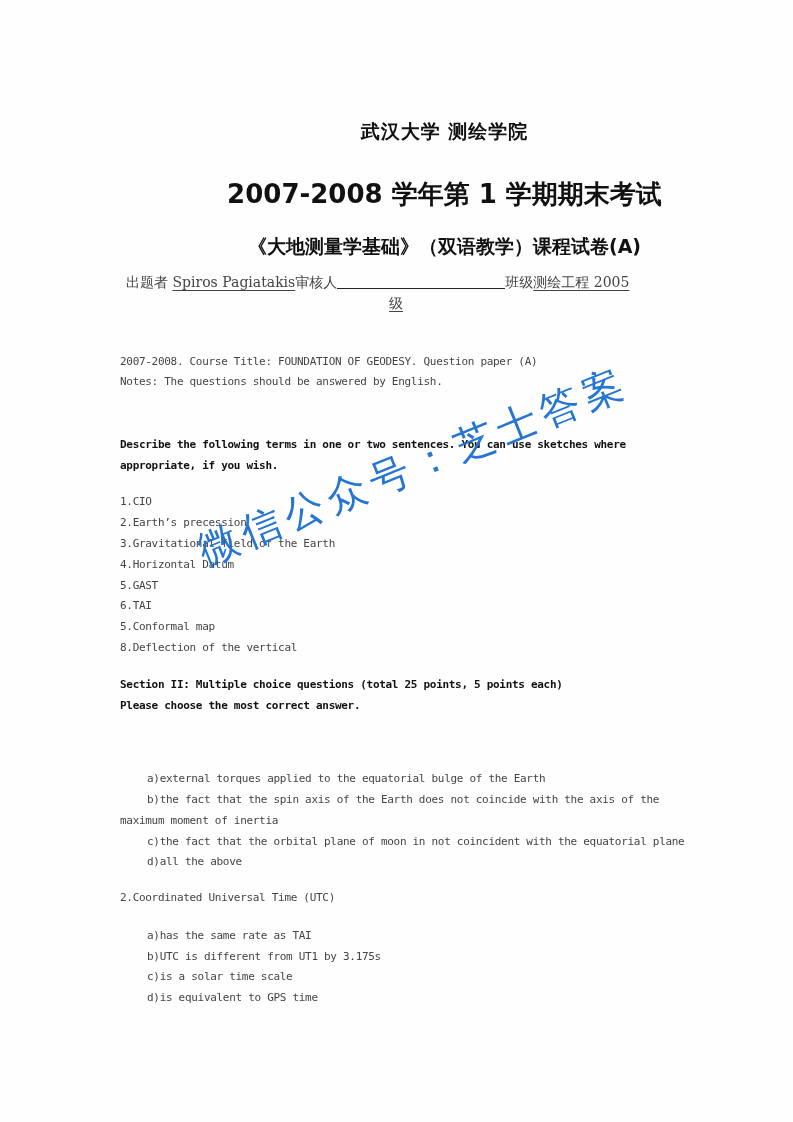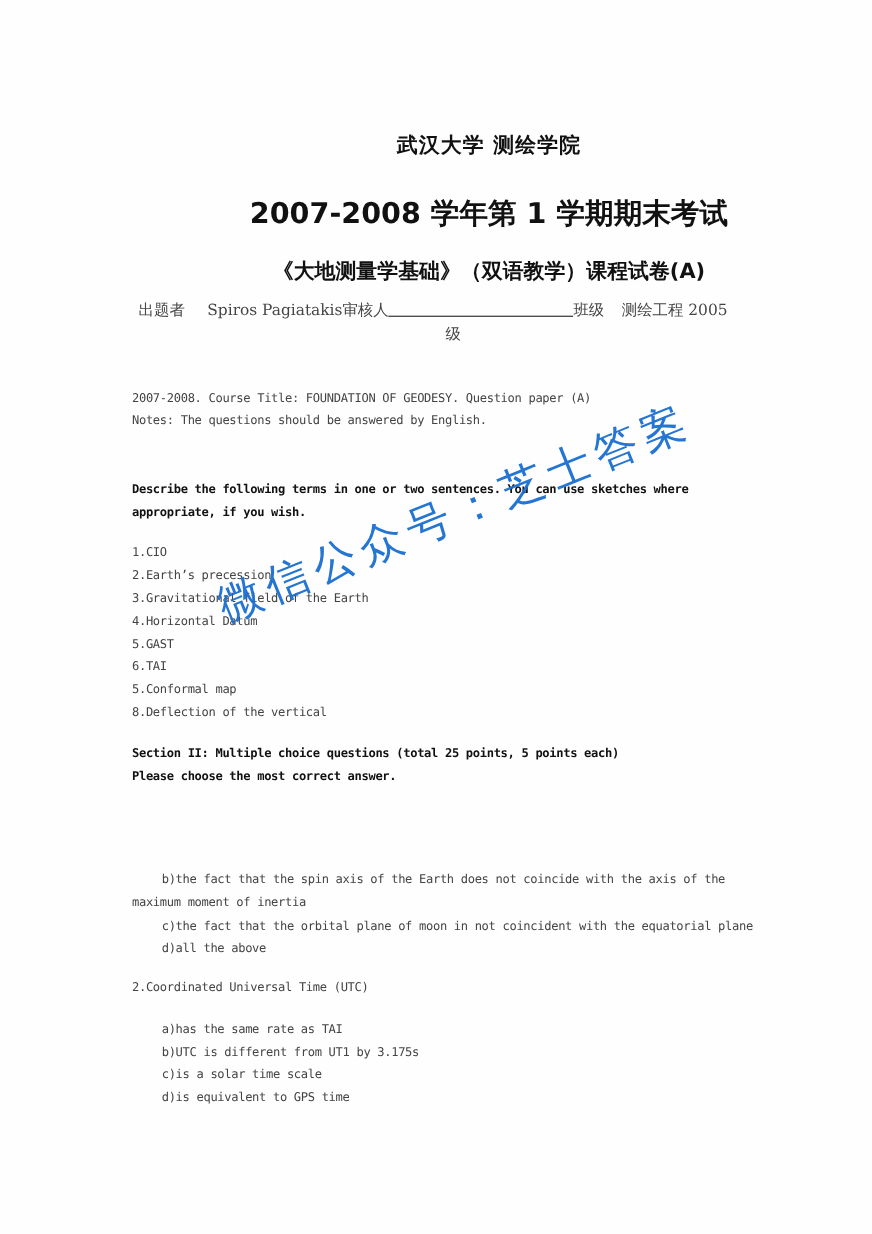--- a/index.html
+++ b/index.html
@@ -6,21 +6,21 @@
   body { width: 793px; height: 1122px; position: relative; overflow: hidden;
          font-family: "DejaVu Serif", serif; color: #222; }
   .page { position: absolute; left: 0; top: 0; width: 793px; height: 1122px; background: #fefefe; }
   .title { position: absolute; left: 0; width: 793px; text-align: center;
            font-family: "DejaVu Sans", sans-serif; font-weight: bold; color: #111; padding-left: 48px; }
   .t1 { top: 119px; font-size: 19px; letter-spacing: 1px; }
   .t2 { top: 177px; font-size: 26px; }
   .t3 { top: 234px; font-size: 19px; }
   .author-line { position: absolute; left: 126px; top: 272px; width: 545px;
                  font-size: 14px; color: #444; white-space: nowrap; line-height: 20px; }
-  .u { text-underline-offset: 3px; margin-left: 16px; }
+  .u { text-decoration: underline; text-underline-offset: 3px; }
   .blank { display: inline-block; width: 168px; border-bottom: 1px solid #222; height: 15px; vertical-align: -2px; }
   .author-wrap { position: absolute; left: 389px; top: 295px; font-size: 14px; color: #444; }
   .mono { font-family: "DejaVu Sans Mono", monospace; font-size: 11px; color: #444; letter-spacing: -0.3px; }
   .line { position: absolute; left: 120px; white-space: nowrap; line-height: 14px; }
   .bold { font-weight: bold; color: #111; }
   .ind { left: 147px; }
   .watermark { position: absolute; left: 200px; top: 525px; font-family: "DejaVu Serif", serif;
                font-size: 40px; color: #1a6fd0; letter-spacing: 6px; white-space: nowrap;
                transform: rotate(-22deg); transform-origin: left center; opacity: 0.95; }
 </style>
@@ -50,20 +50,21 @@
   <div class="line mono" style="top:537px">3.Gravitational field of the Earth</div>
   <div class="line mono" style="top:558px">4.Horizontal Datum</div>
   <div class="line mono" style="top:579px">5.GAST</div>
   <div class="line mono" style="top:599px">6.TAI</div>
   <div class="line mono" style="top:620px">5.Conformal map</div>
   <div class="line mono" style="top:641px">8.Deflection of the vertical</div>
 
   <div class="line mono bold" style="top:678px">Section II: Multiple choice questions (total 25 points, 5 points each)</div>
   <div class="line mono bold" style="top:699px">Please choose the most correct answer.</div>
 
+  <div class="line mono ind" style="top:772px">a)external torques applied to the equatorial bulge of the Earth</div>
   <div class="line mono ind" style="top:793px">b)the fact that the spin axis of the Earth does not coincide with the axis of the</div>
   <div class="line mono" style="top:814px">maximum moment of inertia</div>
   <div class="line mono ind" style="top:835px">c)the fact that the orbital plane of moon in not coincident with the equatorial plane</div>
   <div class="line mono ind" style="top:855px">d)all the above</div>
 
   <div class="line mono" style="top:891px">2.Coordinated Universal Time (UTC)</div>
   <div class="line mono ind" style="top:929px">a)has the same rate as TAI</div>
   <div class="line mono ind" style="top:950px">b)UTC is different from UT1 by 3.175s</div>
   <div class="line mono ind" style="top:970px">c)is a solar time scale</div>
   <div class="line mono ind" style="top:991px">d)is equivalent to GPS time</div>

